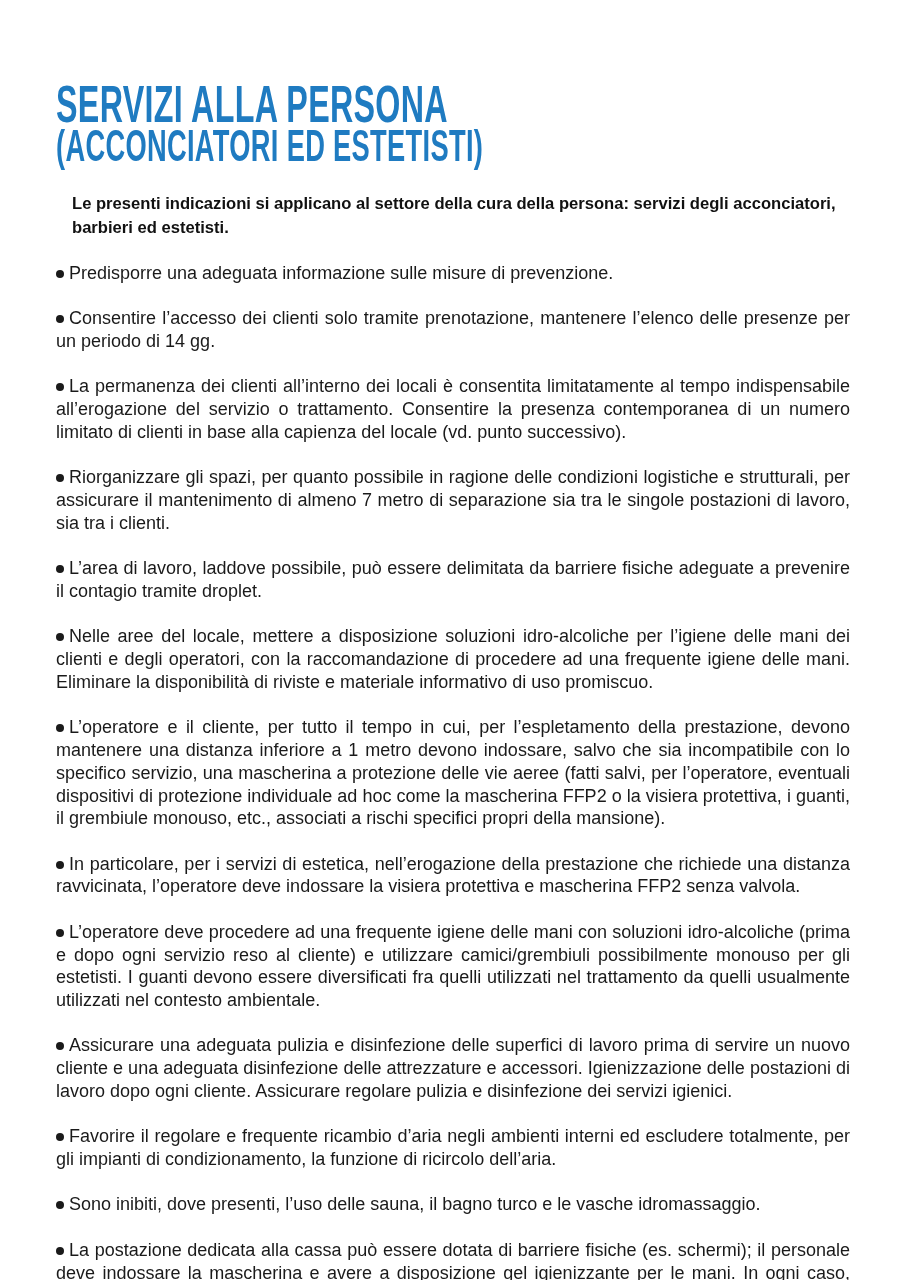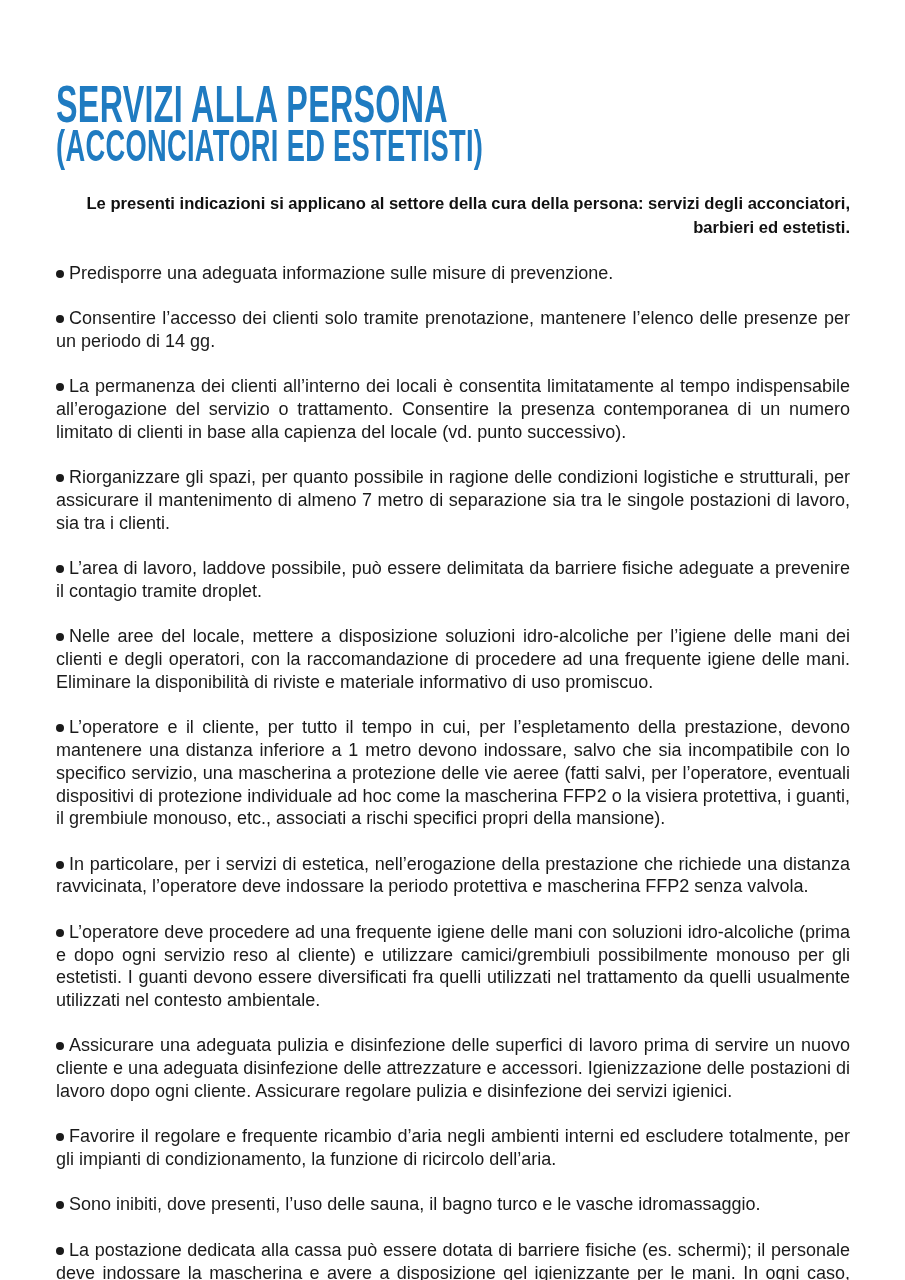--- a/index.html
+++ b/index.html
@@ -41,21 +41,21 @@
       display: block;
       font-size: 44px;
       line-height: 40px;
     }
     .intro {
       margin: 26px 0 0 16px;
       font-size: 16.6px;
       line-height: 24px;
       font-weight: 700;
       color: #111;
-      text-align: right;
+      text-align: left;
     }
     .list {
       list-style: none;
       margin: 22px 0 0 0;
       padding: 0;
     }
     .list li {
       font-size: 18px;
       line-height: 22.8px;
       margin: 0 0 22.5px 0;
@@ -84,20 +84,20 @@
   <p class="intro">Le presenti indicazioni si applicano al settore della cura della persona: servizi degli acconciatori, barbieri ed estetisti.</p>
 
   <ul class="list">
     <li><span class="bullet"></span><span>Predisporre una adeguata informazione sulle misure di prevenzione.</span></li>
     <li><span class="bullet"></span><span>Consentire l’accesso dei clienti solo tramite prenotazione, mantenere l’elenco delle presenze per un periodo di 14 gg.</span></li>
     <li><span class="bullet"></span><span>La permanenza dei clienti all’interno dei locali è consentita limitatamente al tempo indispensabile all’erogazione del servizio o trattamento. Consentire la presenza contemporanea di un numero limitato di clienti in base alla capienza del locale (vd. punto successivo).</span></li>
     <li><span class="bullet"></span><span>Riorganizzare gli spazi, per quanto possibile in ragione delle condizioni logistiche e strutturali, per assicurare il mantenimento di almeno 7 metro di separazione sia tra le singole postazioni di lavoro, sia tra i clienti.</span></li>
     <li><span class="bullet"></span><span>L’area di lavoro, laddove possibile, può essere delimitata da barriere fisiche adeguate a prevenire il contagio tramite droplet.</span></li>
     <li><span class="bullet"></span><span>Nelle aree del locale, mettere a disposizione soluzioni idro-alcoliche per l’igiene delle mani dei clienti e degli operatori, con la raccomandazione di procedere ad una frequente igiene delle mani. Eliminare la disponibilità di riviste e materiale informativo di uso promiscuo.</span></li>
     <li><span class="bullet"></span><span>L’operatore e il cliente, per tutto il tempo in cui, per l’espletamento della prestazione, devono mantenere una distanza inferiore a 1 metro devono indossare, salvo che sia incompatibile con lo specifico servizio, una mascherina a protezione delle vie aeree (fatti salvi, per l’operatore, eventuali dispositivi di protezione individuale ad hoc come la mascherina FFP2 o la visiera protettiva, i guanti, il grembiule monouso, etc., associati a rischi specifici propri della mansione).</span></li>
-    <li><span class="bullet"></span><span>In particolare, per i servizi di estetica, nell’erogazione della prestazione che richiede una distanza ravvicinata, l’operatore deve indossare la periodo protettiva e mascherina FFP2 senza valvola.</span></li>
+    <li><span class="bullet"></span><span>In particolare, per i servizi di estetica, nell’erogazione della prestazione che richiede una distanza ravvicinata, l’operatore deve indossare la visiera protettiva e mascherina FFP2 senza valvola.</span></li>
     <li><span class="bullet"></span><span>L’operatore deve procedere ad una frequente igiene delle mani con soluzioni idro-alcoliche (prima e dopo ogni servizio reso al cliente) e utilizzare camici/grembiuli possibilmente monouso per gli estetisti. I guanti devono essere diversificati fra quelli utilizzati nel trattamento da quelli usualmente utilizzati nel contesto ambientale.</span></li>
     <li><span class="bullet"></span><span>Assicurare una adeguata pulizia e disinfezione delle superfici di lavoro prima di servire un nuovo cliente e una adeguata disinfezione delle attrezzature e accessori. Igienizzazione delle postazioni di lavoro dopo ogni cliente. Assicurare regolare pulizia e disinfezione dei servizi igienici.</span></li>
     <li><span class="bullet"></span><span>Favorire il regolare e frequente ricambio d’aria negli ambienti interni ed escludere totalmente, per gli impianti di condizionamento, la funzione di ricircolo dell’aria.</span></li>
     <li><span class="bullet"></span><span>Sono inibiti, dove presenti, l’uso delle sauna, il bagno turco e le vasche idromassaggio.</span></li>
     <li><span class="bullet"></span><span>La postazione dedicata alla cassa può essere dotata di barriere fisiche (es. schermi); il personale deve indossare la mascherina e avere a disposizione gel igienizzante per le mani. In ogni caso, favorire modalità di pagamento elettroniche, eventualmente in fase di prenotazione.</span></li>
   </ul>
 </div>
 
 </body></html>

